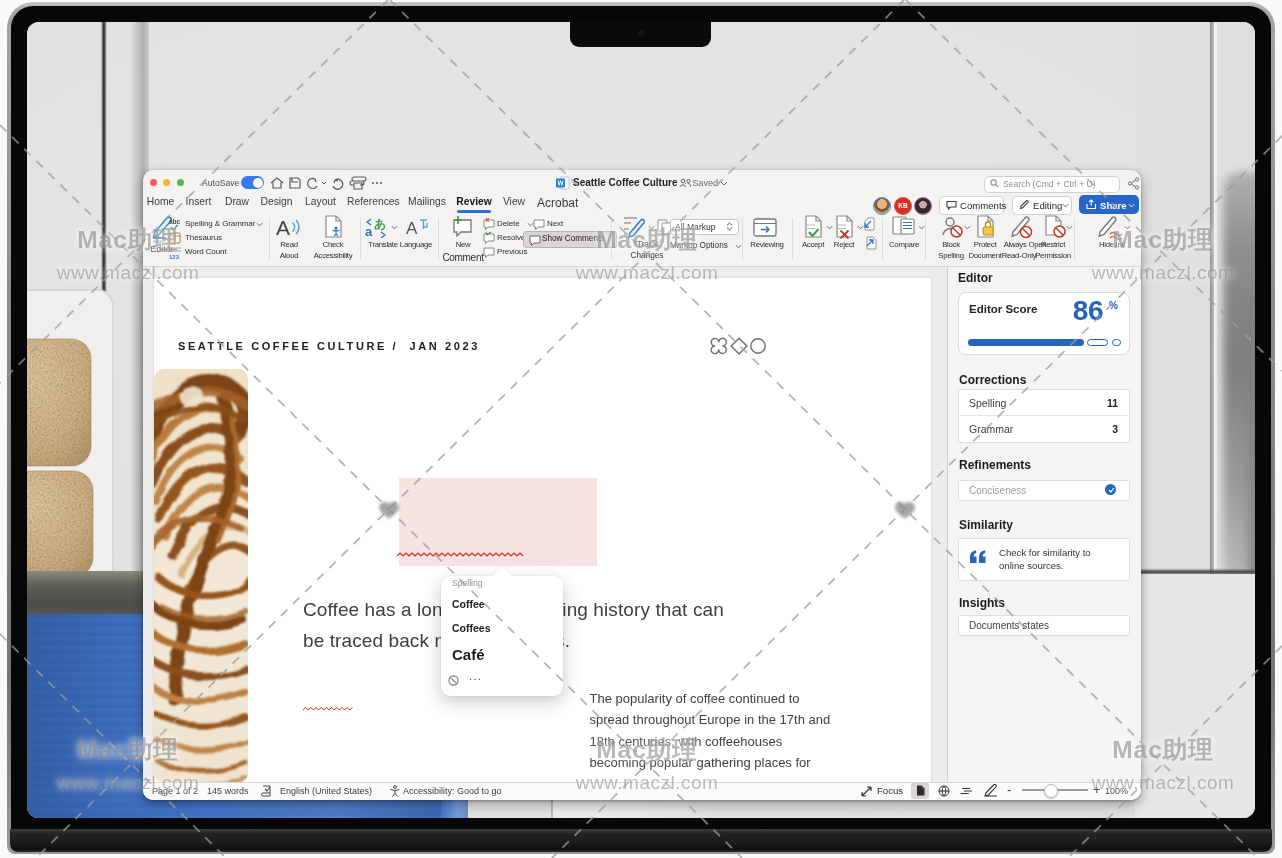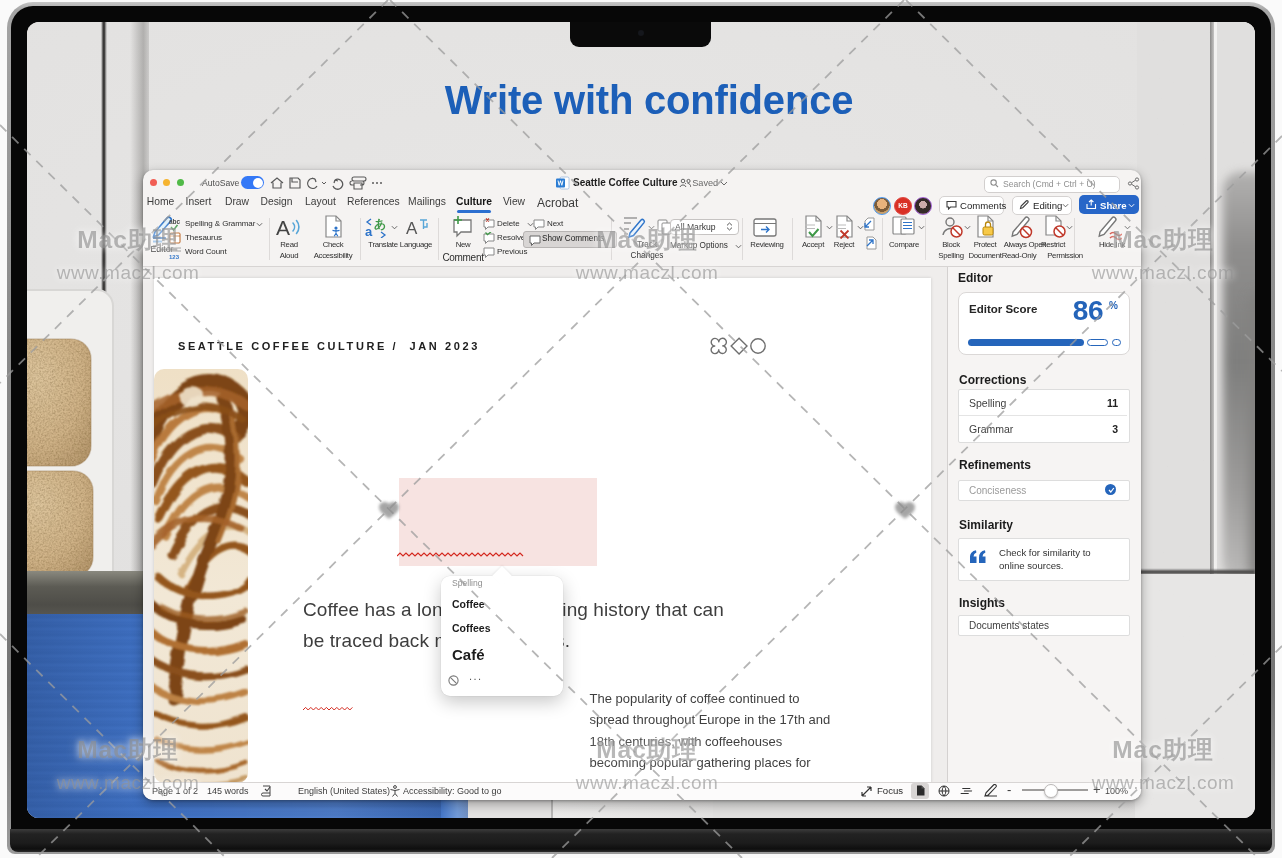--- a/index.html
+++ b/index.html
@@ -76,22 +76,20 @@
   <svg class="abs" style="left:1110px;top:0" width="118" height="818" viewBox="0 0 118 818">
    <defs>
         <filter id="wallnoise">
           <feTurbulence type="fractalNoise" baseFrequency="0.5" numOctaves="2" seed="9"></feTurbulence>
     <feColorMatrix type="matrix" values="0 0 0 0 0.45  0 0 0 0 0.45  0 0 0 0 0.44  0.8 0 0 0 -0.62"></feColorMatrix>
         </filter>
       </defs>
    <rect width="118" height="818" filter="url(#wallnoise)"></rect>
   </svg>
 
-  <div class="abs" style="left:8px;top:56px;width:1228px;text-align:center;font-size:40px;font-weight:700;
-   letter-spacing:-0.2px;color:#1c5fb8;">Write with confidence</div>
 </div>
 
 <div class="abs" style="left:570px;top:22px;width:141px;height:25px;background:#0a0a0a;border-radius:0 0 9px 9px;"></div>
 <div class="abs" style="left:638px;top:30px;width:6px;height:6px;border-radius:50%;background:#15171c;"></div>
 
 <div class="abs" id="win" style="left:143px;top:170px;width:998px;height:630px;border-radius:10px;
  background:#f5f3f2;box-shadow:0 4px 12px rgba(0,0,0,0.33),0 1px 3px rgba(0,0,0,0.28);overflow:hidden;">
 
  <div class="abs" style="left:7px;top:9px;width:7px;height:7px;border-radius:50%;background:#f15e54;"></div>
  <div class="abs" style="left:20px;top:9px;width:7px;height:7px;border-radius:50%;background:#f5b32f;"></div>
@@ -141,21 +139,21 @@
       <circle cx="10" cy="10.5" r="1.6"></circle>
       <path d="M4.5 5.8 L8.5 3.2 M4.5 7.2 L8.5 9.8"></path>
  </svg>
 <div class="abs" style="left:2px;top:26px;width:31px;text-align:center;font-size:10.3px;color:#3c3c3c;">Home</div>
 <div class="abs" style="left:40px;top:26px;width:31px;text-align:center;font-size:10.3px;color:#3c3c3c;">Insert</div>
 <div class="abs" style="left:80px;top:26px;width:28px;text-align:center;font-size:10.3px;color:#3c3c3c;">Draw</div>
 <div class="abs" style="left:116px;top:26px;width:35px;text-align:center;font-size:10.3px;color:#3c3c3c;">Design</div>
 <div class="abs" style="left:160px;top:26px;width:35px;text-align:center;font-size:10.3px;color:#3c3c3c;">Layout</div>
 <div class="abs" style="left:204px;top:26px;width:52px;text-align:center;font-size:10.3px;color:#3c3c3c;">References</div>
 <div class="abs" style="left:264px;top:26px;width:40px;text-align:center;font-size:10.3px;color:#3c3c3c;">Mailings</div>
-<div class="abs" style="left:312px;top:26px;width:38px;text-align:center;font-size:10.3px;font-weight:700;color:#151515;">Culture</div>
+<div class="abs" style="left:312px;top:26px;width:38px;text-align:center;font-size:10.3px;font-weight:700;color:#151515;">Review</div>
 <div class="abs" style="left:314px;top:40px;width:34px;height:2.5px;border-radius:2px;background:#2d6fd0;"></div>
 <div class="abs" style="left:359px;top:26px;width:24px;text-align:center;font-size:10.3px;color:#3c3c3c;">View</div>
 <div class="abs" style="left:394px;top:26px;width:37px;text-align:center;font-size:12px;color:#3c3c3c;">Acrobat</div>
 
  <div class="abs" style="left:730px;top:27px;width:16px;height:16px;border-radius:50%;border:1.5px solid #4e9af0;background:radial-gradient(circle at 50% 38%,#e8b27c 0 38%,#7a5b3a 40% 60%,#caa06a 62%);"></div>
  <div class="abs" style="left:751px;top:27px;width:16px;height:16px;border-radius:50%;border:1.5px solid #e04b45;background:#d93025;color:#fff;font-size:6.5px;font-weight:700;text-align:center;line-height:16px;">KB</div>
  <div class="abs" style="left:771px;top:27px;width:16px;height:16px;border-radius:50%;border:1.5px solid #a15fd4;background:radial-gradient(circle at 50% 42%,#caa 0 30%,#342a28 32% 70%,#6b5a52 72%);"></div>
  <div class="abs" style="left:796px;top:26px;width:63px;height:17px;border-radius:5px;background:#fff;border:1px solid #d5d2d1;"></div>
  <svg class="abs" style="left:803px;top:30px" width="11" height="10" viewBox="0 0 11 10" fill="none" stroke="#3d3d3d" stroke-width="1.1">
       <path d="M1 1.5 h9 v5.5 h-5.5 l-2 2 v-2 H1 z"></path>
@@ -367,21 +365,21 @@
 <svg class="abs" style="left:923px;top:55px" width="7" height="5" viewBox="0 0 8 5" fill="none" stroke="#555" stroke-width="1">
       <path d="M1 1 l3 3 3-3"></path>
     </svg>
     <div class="abs" style="left:763px;top:70.0px;width:90px;text-align:center;font-size:7.8px;letter-spacing:-0.3px;color:#2e2e2e;">Block</div>
 <div class="abs" style="left:763px;top:80.5px;width:90px;text-align:center;font-size:7.8px;letter-spacing:-0.3px;color:#2e2e2e;">Spelling</div>
 <div class="abs" style="left:797px;top:70.0px;width:90px;text-align:center;font-size:7.8px;letter-spacing:-0.3px;color:#2e2e2e;">Protect</div>
 <div class="abs" style="left:797px;top:80.5px;width:90px;text-align:center;font-size:7.8px;letter-spacing:-0.3px;color:#2e2e2e;">Document</div>
 <div class="abs" style="left:831px;top:70.0px;width:102px;text-align:center;font-size:7.8px;letter-spacing:-0.3px;color:#2e2e2e;">Always Open</div>
 <div class="abs" style="left:831px;top:80.5px;width:90px;text-align:center;font-size:7.8px;letter-spacing:-0.3px;color:#2e2e2e;">Read-Only</div>
 <div class="abs" style="left:865px;top:70.0px;width:90px;text-align:center;font-size:7.8px;letter-spacing:-0.3px;color:#2e2e2e;">Restrict</div>
-<div class="abs" style="left:865px;top:80.5px;width:90px;text-align:center;font-size:7.8px;letter-spacing:-0.3px;color:#2e2e2e;padding-left:12px;">Permission</div>
+<div class="abs" style="left:865px;top:80.5px;width:90px;text-align:center;font-size:7.8px;letter-spacing:-0.3px;color:#2e2e2e;">Permission</div>
 <svg class="abs" style="left:953px;top:45px" width="26" height="26" viewBox="0 0 26 26">
  <path d="M4 17 L16 3 a2.2 2.2 0 0 1 3.4 2.8 L8 19.5 l-4.8 1.6 z" fill="#fff" stroke="#777" stroke-width="1.4"></path>
  <path d="M14 19 q3 -3 6 0 q3 3 6 0" fill="none" stroke="#d04437" stroke-width="1.6"></path>
  <path d="M14 23 q3 -3 6 0 q3 3 6 0" fill="none" stroke="#d04437" stroke-width="1.6"></path>
 </svg>
 <svg class="abs" style="left:981px;top:55px" width="7" height="5" viewBox="0 0 8 5" fill="none" stroke="#555" stroke-width="1">
       <path d="M1 1 l3 3 3-3"></path>
     </svg>
     <div class="abs" style="left:924px;top:70.0px;width:90px;text-align:center;font-size:7.8px;letter-spacing:-0.3px;color:#2e2e2e;">Hide Ink</div>
 
@@ -500,21 +498,21 @@
 <div class="abs" style="left:815px;top:445px;width:170px;height:19px;background:#fff;border:1px solid #ddd;border-radius:2px;"></div>
 <div class="abs" style="left:826px;top:450px;font-size:10px;color:#3e3e3e;">Documents states</div>
 
 <div class="abs" style="left:0;top:612px;width:998px;height:18px;background:#fcfbfb;border-top:1px solid #d8d5d4;"></div>
 <div class="abs" style="left:9px;top:616px;font-size:9px;color:#3c3c3c;">Page 1 of 2</div>
 <div class="abs" style="left:64px;top:616px;font-size:9px;color:#3c3c3c;">145 words</div>
 <svg class="abs" style="left:118px;top:615px" width="11" height="12" viewBox="0 0 11 12" fill="none" stroke="#444" stroke-width="1">
  <path d="M2 1 h7 v10 h-7 a1.5 1.5 0 0 1 0 -3 h7"></path>
       <path d="M4 4 l2 2 3 -4" stroke-width="1.1"></path>
 </svg>
-<div class="abs" style="left:155px;top:616px;font-size:9px;color:#3c3c3c;">English (United States)</div>
+<div class="abs" style="left:137px;top:616px;font-size:9px;color:#3c3c3c;">English (United States)</div>
 <svg class="abs" style="left:246px;top:615px" width="12" height="12" viewBox="0 0 12 12" fill="none" stroke="#444" stroke-width="1">
  <circle cx="6" cy="2" r="1.4"></circle>
       <path d="M1.5 4.5 l4.5 1 4.5 -1 M6 5.5 v3 m0 0 l-2.5 3 m2.5 -3 l2.5 3"></path>
 </svg>
 <div class="abs" style="left:260px;top:616px;font-size:9px;color:#3c3c3c;">Accessibility: Good to go</div>
 <svg class="abs" style="left:718px;top:615.5px" width="11" height="11" viewBox="0 0 11 11" fill="none" stroke="#333" stroke-width="1.2">
  <path d="M1 10 L10 1 M10 1 h-4 M10 1 v4 M1 10 h4 M1 10 v-4"></path>
 </svg>
 <div class="abs" style="left:734px;top:615px;font-size:9.6px;color:#2c2c2c;">Focus</div>
 <div class="abs" style="left:768px;top:612.5px;width:18px;height:16px;background:#d8d5d4;border-radius:3px;"></div>

